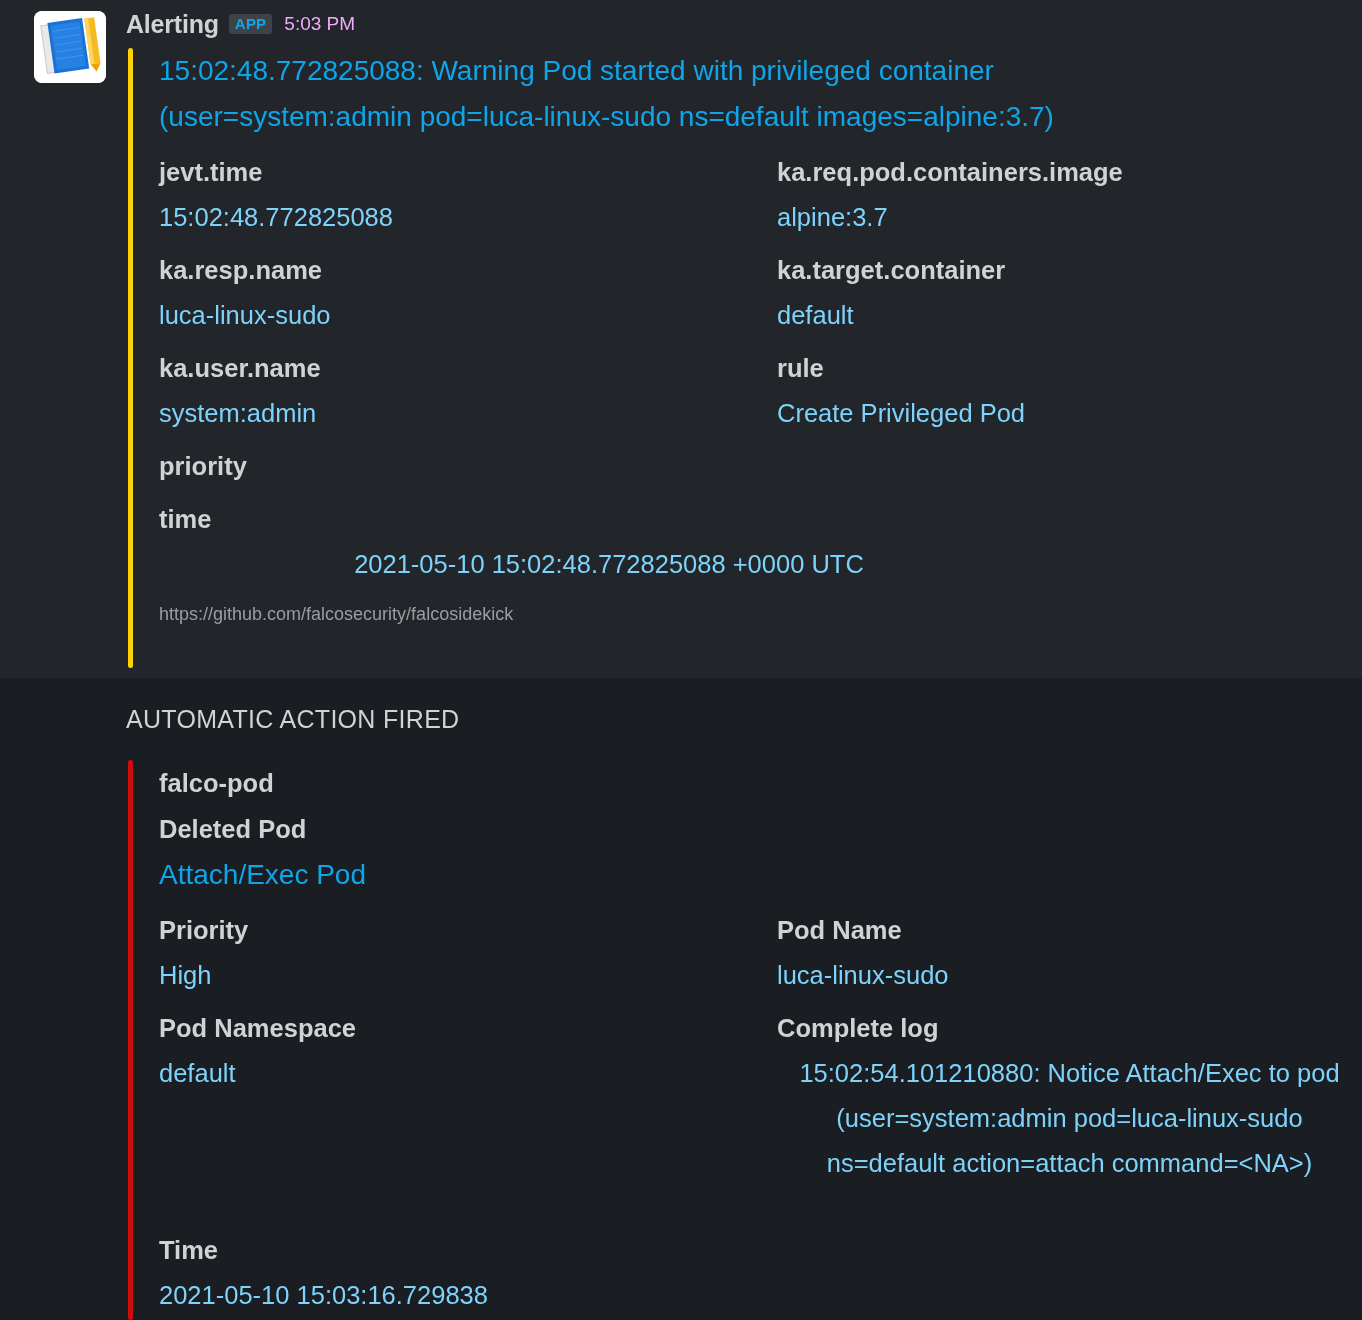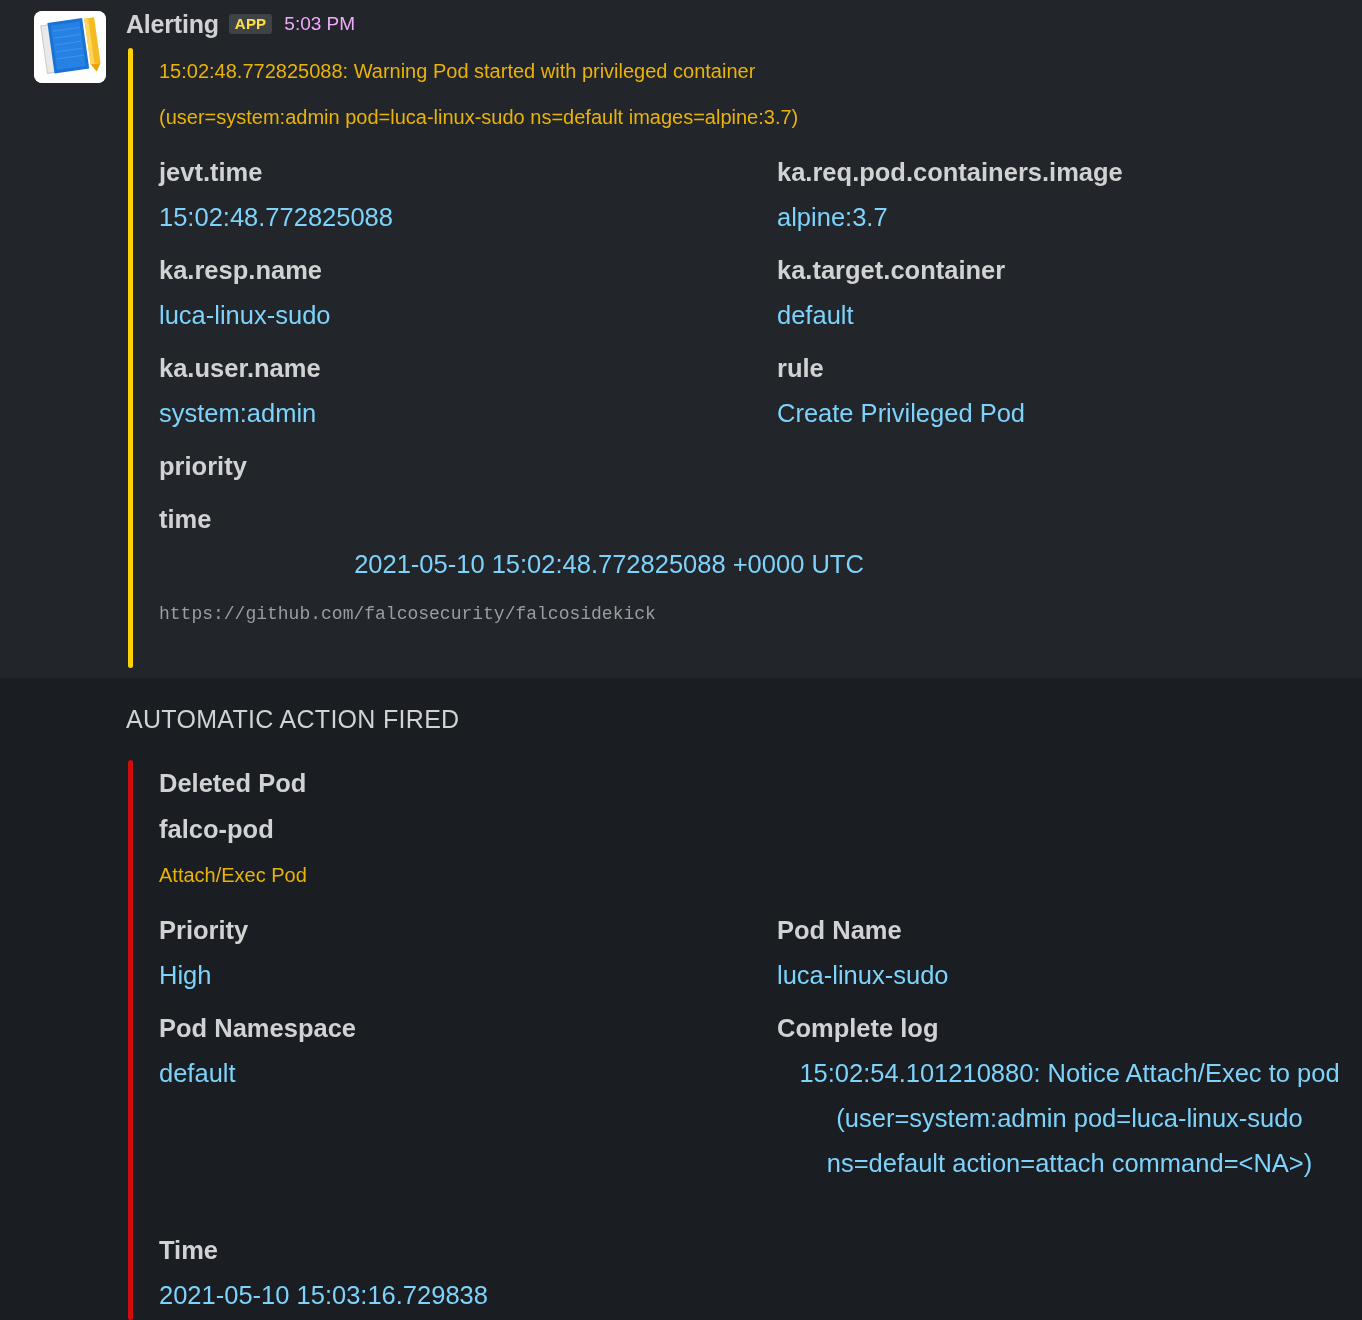--- a/index.html
+++ b/index.html
@@ -43,21 +43,21 @@
   }
   .sender-name {
     font-size: 25px;
     font-weight: bold;
     color: #d1d2d3;
     letter-spacing: -0.2px;
   }
   .app-badge {
     margin-left: 10px;
     background: #3f4348;
-    color: #fde047;
+    color: #0ea5e9;
     font-size: 15px;
     font-weight: bold;
     padding: 1px 6px 2px 6px;
     border-radius: 3px;
     line-height: 1.15;
     letter-spacing: 0.2px;
   }
   .timestamp {
     margin-left: 12px;
     font-size: 19px;
@@ -110,23 +110,23 @@
     top: 760px;
     width: 1234px;
     height: 560px;
   }
   #attachment-action .att-bar {
     height: 560px;
     background: #d10c0c;
   }
 
   .att-text {
-    font-size: 20px;
+    font-size: 28px;
     line-height: 46px;
-    color: #eab308;
+    color: #0ea5e9;
     font-weight: normal;
     max-width: 945px;
   }
   .att-text-bold {
     font-size: 25.5px;
     line-height: 46px;
     color: #d1d2d3;
     font-weight: bold;
   }
 
@@ -155,21 +155,20 @@
     font-weight: normal;
     color: #7dd3fc;
     max-width: 580px;
   }
 
   .att-footer {
     font-size: 18px;
     line-height: 26px;
     color: #9a9da1;
     margin-top: 14px;
-    font-family: Liberation Mono, monospace;
   }
 
   
   .section-heading {
     position: absolute;
     left: 126px;
     top: 705px;
     font-size: 25px;
     color: #d1d2d3;
     letter-spacing: 0.3px;
@@ -280,22 +279,22 @@
       </div>
     </div>
   </div>
 
   <div class="section-heading">AUTOMATIC ACTION FIRED</div>
 
   <div class="attachment" id="attachment-action">
     <div class="att-bar"></div>
     <div class="att-body">
 
+      <div class="att-text-bold">falco-pod</div>
       <div class="att-text-bold">Deleted Pod</div>
-      <div class="att-text-bold">falco-pod</div>
       <div class="att-text">Attach/Exec Pod</div>
 
       <div class="fields">
 
         <div class="field-row">
           <div class="field">
             <div class="field-label">Priority</div>
             <div class="field-value">High</div>
           </div>
           <div class="field">

